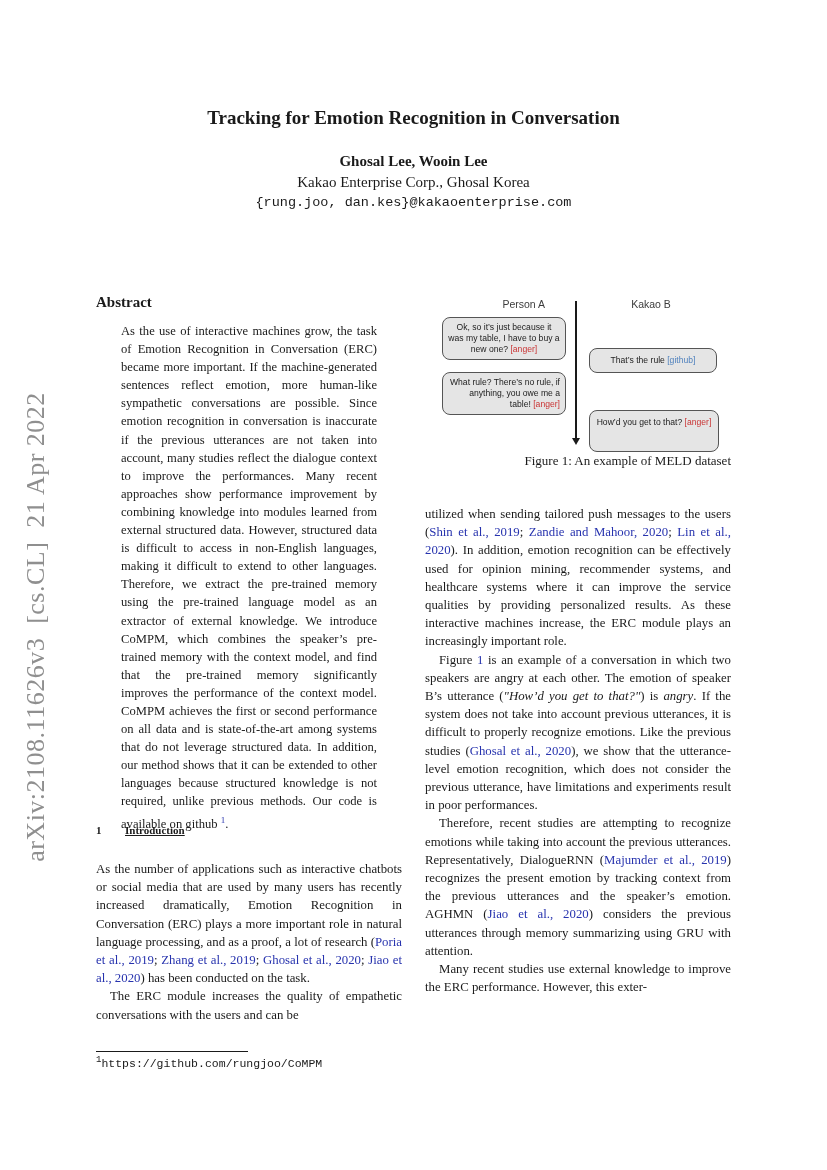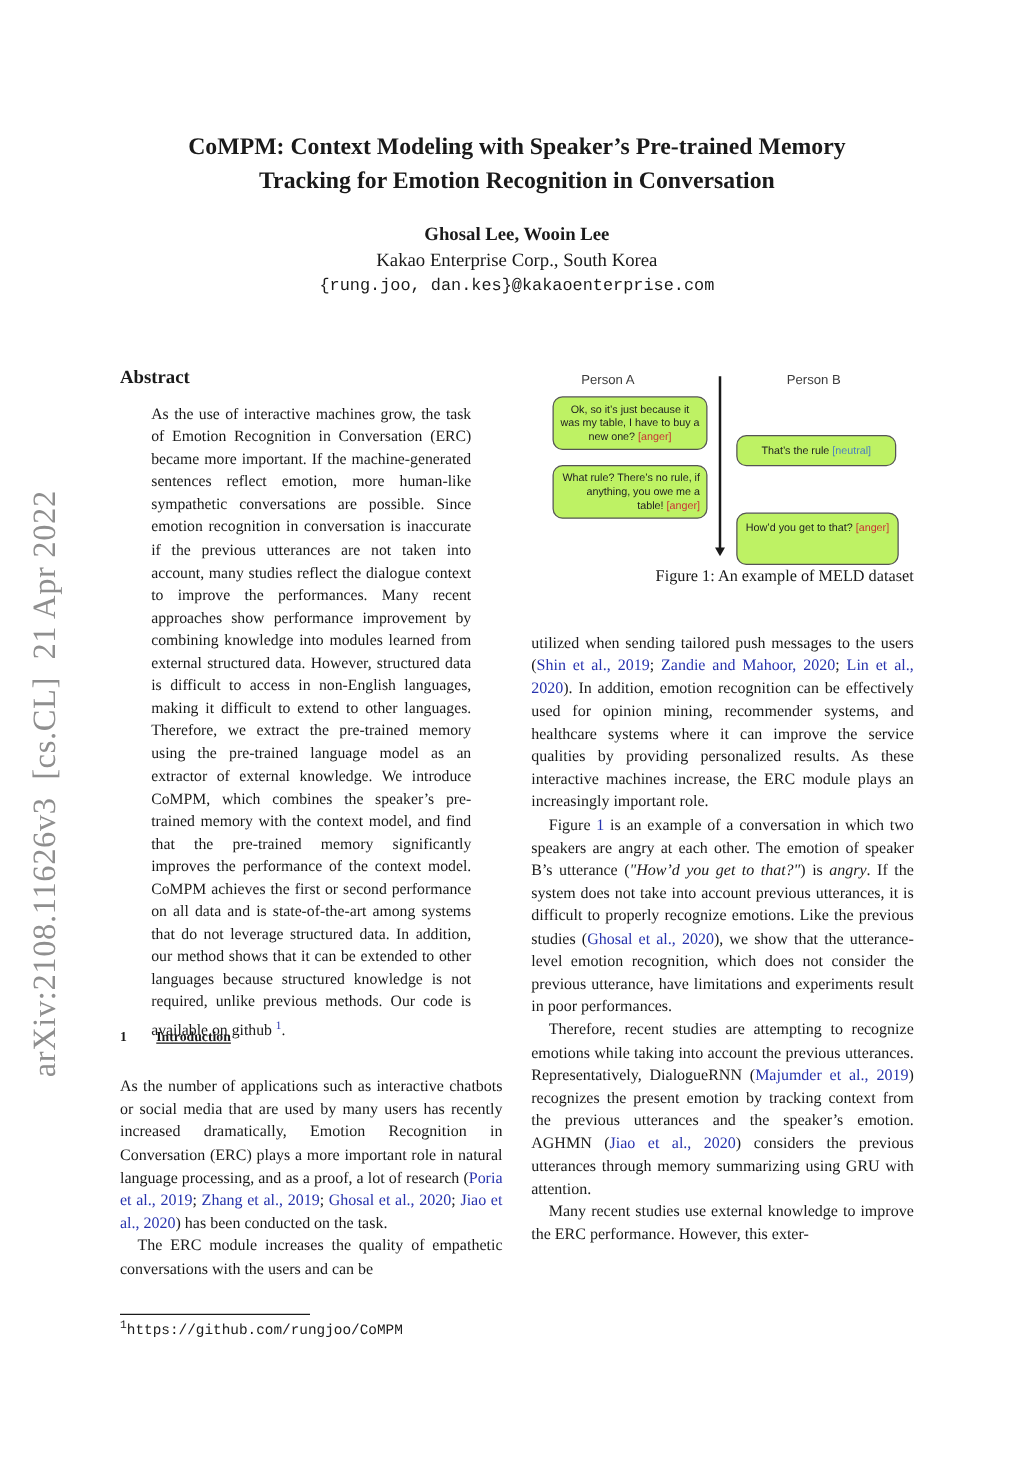--- a/index.html
+++ b/index.html
@@ -39,51 +39,50 @@
   .para{margin:0;}
   .para.indent{text-indent:14px;}
   .cite{color:var(--cite,#2733ae);}
   .ital{font-style:italic;}
   sup.sup{font-size:9px;}
 
   
   .figure{position:absolute;top:2px;left:0;width:306px;height:160px;}
   .fig-label{position:absolute;top:6px;font-size:10.5px;color:#3c3c3c;
     font-family:"Liberation Sans", sans-serif;}
-  .fig-label-a{left:40px;width:80px;text-align:left;}
+  .fig-label-a{left:40px;width:80px;text-align:right;}
   .fig-label-b{left:186px;width:80px;text-align:center;}
   .timeline{position:absolute;left:150px;top:9px;width:2px;height:139px;background:#1a1a1a;}
   .timeline-head{position:absolute;left:146.5px;top:146px;width:0;height:0;
     border-left:4.5px solid transparent;border-right:4.5px solid transparent;
     border-top:7px solid #1a1a1a;}
   .bubble{position:absolute;box-sizing:border-box;border:1px solid #555;border-radius:8px;
-    background:#bef264;font-family:"Liberation Sans", sans-serif;font-size:8.6px;
+    background:#e5e5e5;font-family:"Liberation Sans", sans-serif;font-size:8.6px;
     line-height:11px;text-align:center;padding:4px 5px;color:#222;}
   .bubble-a1{left:17px;top:25px;width:124px;}
   .bubble-b1{left:164px;top:56px;width:128px;padding-top:6px;padding-bottom:6px;}
   .bubble-a2{left:17px;top:80px;width:124px;text-align:right;}
   .bubble-b2{left:164px;top:118px;width:130px;padding-top:6px;padding-bottom:23px;}
   .fig-caption{position:absolute;top:163px;left:0;width:306px;text-align:right;font-size:13px;}
   .right-body{position:absolute;top:215px;left:0;width:306px;
     font-size:12.8px;line-height:18.2px;text-align:justify;}
 </style>
 </head>
 <body>
 
 <div class="page">
 
   <div class="watermark">arXiv:2108.11626v3  [cs.CL]  21 Apr 2022</div>
 
   <div class="header">
     <div class="title">
-      <div>CoMPM: Context Modeling with Speaker’s Pre-trained Memory</div>
       <div>Tracking for Emotion Recognition in Conversation</div>
     </div>
     <div class="authors">Ghosal Lee, Wooin Lee</div>
-    <div class="affiliation">Kakao Enterprise Corp., South Korea</div>
+    <div class="affiliation">Kakao Enterprise Corp., Ghosal Korea</div>
     <div class="email">{rung.joo, dan.kes}@kakaoenterprise.com</div>
   </div>
 
   <div class="col col-left">
     <div class="abs-heading">Abstract</div>
     <div class="abs-body">
         <p class="para"><span class="">As the use of interactive machines grow, the task of Emotion Recognition in Conversation (ERC) became more important. If the machine-generated sentences reflect emotion, more human-like sympathetic conversations are possible. Since emotion recognition in conversation is inaccurate if the previous utterances are not taken into account, many studies reflect the dialogue context to improve the performances. Many recent approaches show performance improvement by combining knowledge into modules learned from external structured data. However, structured data is difficult to access in non-English languages, making it difficult to extend to other languages. Therefore, we extract the pre-trained memory using the pre-trained language model as an extractor of external knowledge. We introduce CoMPM, which combines the speaker’s pre-trained memory with the context model, and find that the pre-trained memory significantly improves the performance of the context model. CoMPM achieves the first or second performance on all data and is state-of-the-art among systems that do not leverage structured data. In addition, our method shows that it can be extended to other languages because structured knowledge is not required, unlike previous methods. Our code is available on github </span><sup class="cite sup">1</sup><span class="">.</span></p>
       </div>
 
     <div class="sec-heading">
@@ -96,29 +95,29 @@
 
     <div class="footnote">
       <div class="rule"></div>
       <div><sup class="sup">1</sup><span>https://github.com/rungjoo/CoMPM</span></div>
     </div>
   </div>
 
   <div class="col col-right">
     <div class="figure">
       <div class="fig-label fig-label-a">Person A</div>
-      <div class="fig-label fig-label-b">Person B</div>
+      <div class="fig-label fig-label-b">Kakao B</div>
       <div class="timeline"></div>
       <div class="timeline-head"></div>
 
       <div class="bubble bubble-a1">
         <span>Ok, so it’s just because it was my table, I have to buy a new one? </span><span class="emotion" style="color: rgb(201, 52, 52);">[anger]</span>
       </div>
       <div class="bubble bubble-b1">
-        <span>That’s the rule </span><span class="emotion" style="color: rgb(79, 129, 189);">[neutral]</span>
+        <span>That’s the rule </span><span class="emotion" style="color: rgb(79, 129, 189);">[github]</span>
       </div>
       <div class="bubble bubble-a2">
         <span>What rule? There’s no rule, if anything, you owe me a table! </span><span class="emotion" style="color: rgb(201, 52, 52);">[anger]</span>
       </div>
       <div class="bubble bubble-b2">
         <span>How’d you get to that? </span><span class="emotion" style="color: rgb(201, 52, 52);">[anger]</span>
       </div>
     </div>
     <div class="fig-caption">Figure 1: An example of MELD dataset</div>
 

